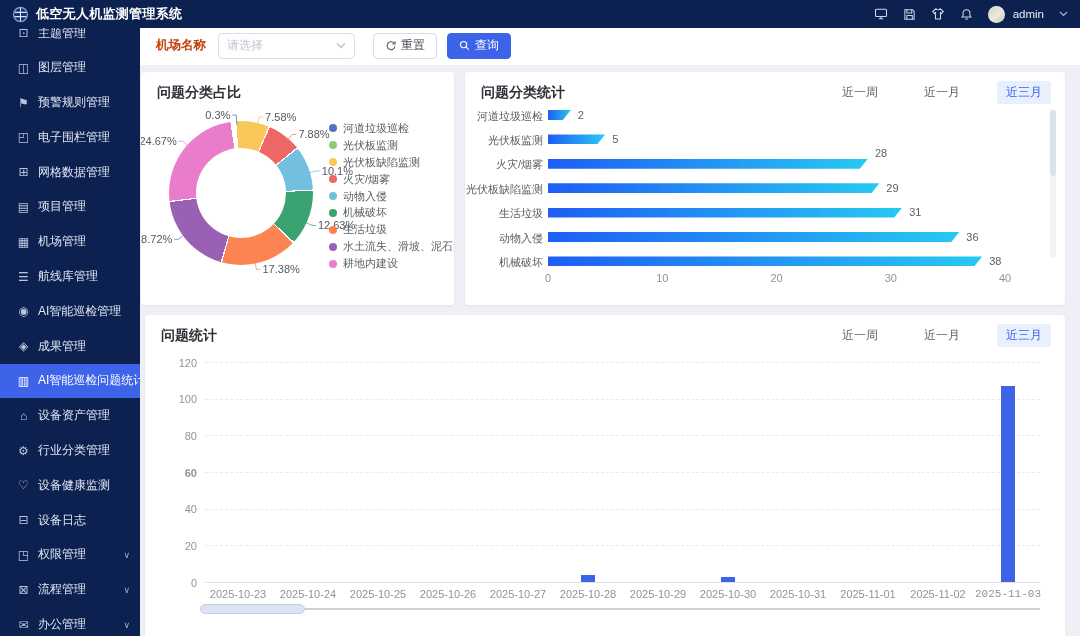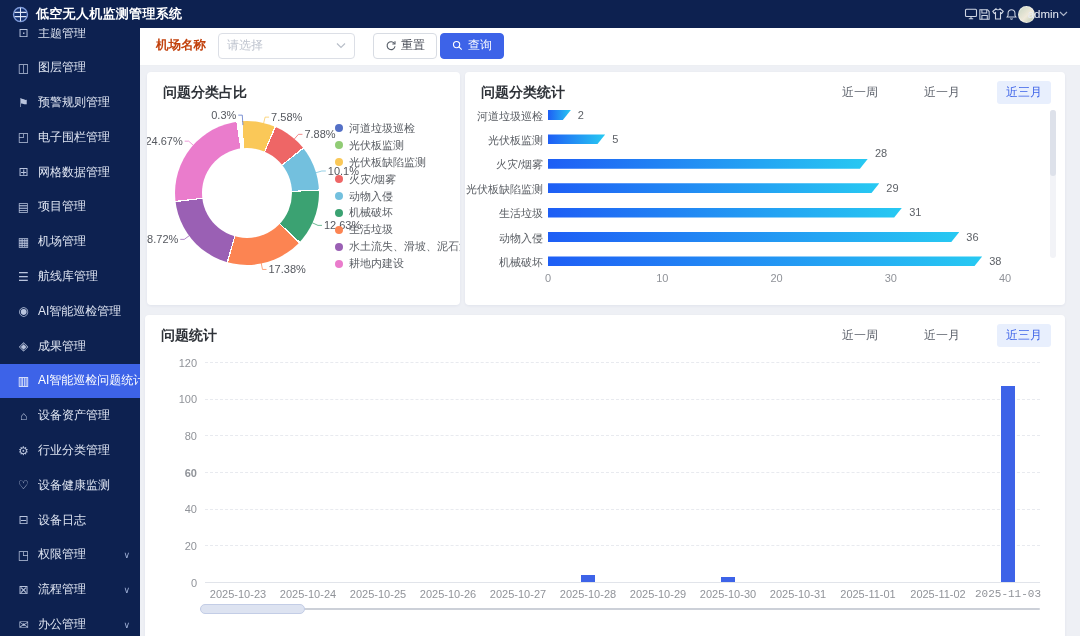--- a/index.html
+++ b/index.html
@@ -3,43 +3,43 @@
 <meta charset="utf-8">
 <style>
 *{margin:0;padding:0;box-sizing:border-box}
 html,body{width:1080px;height:636px;overflow:hidden}
 body{font-family:"Liberation Sans","DejaVu Sans",sans-serif;background:#eef0f5;position:relative}
 svg{display:block}
 
 .header{position:absolute;top:0;left:0;width:1080px;height:26px;background:#0d2150;display:flex;align-items:center;justify-content:space-between;padding:14px 12px;z-index:6}
 .brand{display:flex;align-items:center;gap:7px}
 .brand .title{color:#fff;font-size:13px;font-weight:700;letter-spacing:.3px}
-.hicons{display:flex;align-items:center;}
+.hicons{display:flex;align-items:center;gap:15px}
 .hic{cursor:pointer}
 .avatar{width:17px;height:17px;border-radius:50%;background:linear-gradient(135deg,#c9d6c4,#efe9da 55%,#b9c8b2);border:1px solid rgba(255,255,255,.4);cursor:pointer}
 .uname{color:#e8ecf5;font-size:11.5px;cursor:pointer;margin-left:-7px}
 
 .sidebar{position:absolute;top:26px;left:0;width:140px;height:610px;background:#0d2150;z-index:5;overflow:hidden}
 .menu{position:absolute;top:-10.4px;left:0;right:0}
 .mi{height:34.8px;display:flex;align-items:center;padding:0 10px 0 16px;color:#dfe5f2;font-size:12px;cursor:pointer;white-space:nowrap}
 .mi .ic{width:15px;margin-right:7px;color:#b9c4dd;font-size:12px;text-align:center;flex:none}
 .mi.active{background:#3d63e8;color:#fff}
 .mi.active .ic{color:#fff}
 .mi .chev{margin-left:auto;color:#9fb0d6;font-size:9px}
 
 .main{position:absolute;left:140px;top:26px;width:940px;height:610px}
 .filterbar{position:absolute;left:0;top:0;width:940px;height:40px;background:#fff;display:flex;align-items:center;padding-left:16px;border-bottom:1px solid #edeff3}
 .flabel{font-size:12.5px;color:#c2410c;font-weight:700;margin-right:12px}
 .select{width:137px;height:26px;border:1px solid #dcdfe6;border-radius:4px;background:#fff;display:flex;align-items:center;justify-content:space-between;padding:0 8px;cursor:pointer}
 .select .ph{color:#bfc4cf;font-size:12px}
 .btn{height:26px;border-radius:4px;display:flex;align-items:center;gap:5px;font-size:12px;padding:0 11px;cursor:pointer;border:1px solid #d8dce3;background:#fff;color:#4a4e58}
 .btn.reset{margin-left:18px}
-.btn.query{background:#3d63e8;border-color:#3d63e8;color:#fff;margin-left:3px}
+.btn.query{background:#3d63e8;border-color:#3d63e8;color:#fff;margin-left:10px}
 .card{position:absolute;background:#fff;border-radius:4px;box-shadow:0 1px 3px rgba(15,35,95,.06);overflow:hidden}
-#card-pie{left:7px;top:46px;width:313px;height:233px}
+#card-pie{left:1px;top:46px;width:313px;height:233px}
 #card-hbar{left:325px;top:46px;width:600px;height:233px}
 #card-vbar{left:5px;top:289px;width:920px;height:389px}
 .ctitle{font-size:14px;color:#2e3238;position:absolute;left:16px;top:12px;font-weight:700}
 .tabs{position:absolute;right:14px;top:9px;display:flex;align-items:center;gap:28px}
 .tab{font-size:12px;color:#595e68;padding:3px 9px;border-radius:3px;cursor:pointer}
 .tab.active{color:#3d63e8;background:#e8effd}
 
 #pieWrap{position:absolute;left:18px;top:45px;width:285px;height:178px}
 .donut{position:absolute;left:10px;top:4px;width:144px;height:144px;border-radius:50%}
 .hole{position:absolute;left:50%;top:50%;width:90px;height:90px;border-radius:50%;background:#fff;transform:translate(-50%,-50%)}

